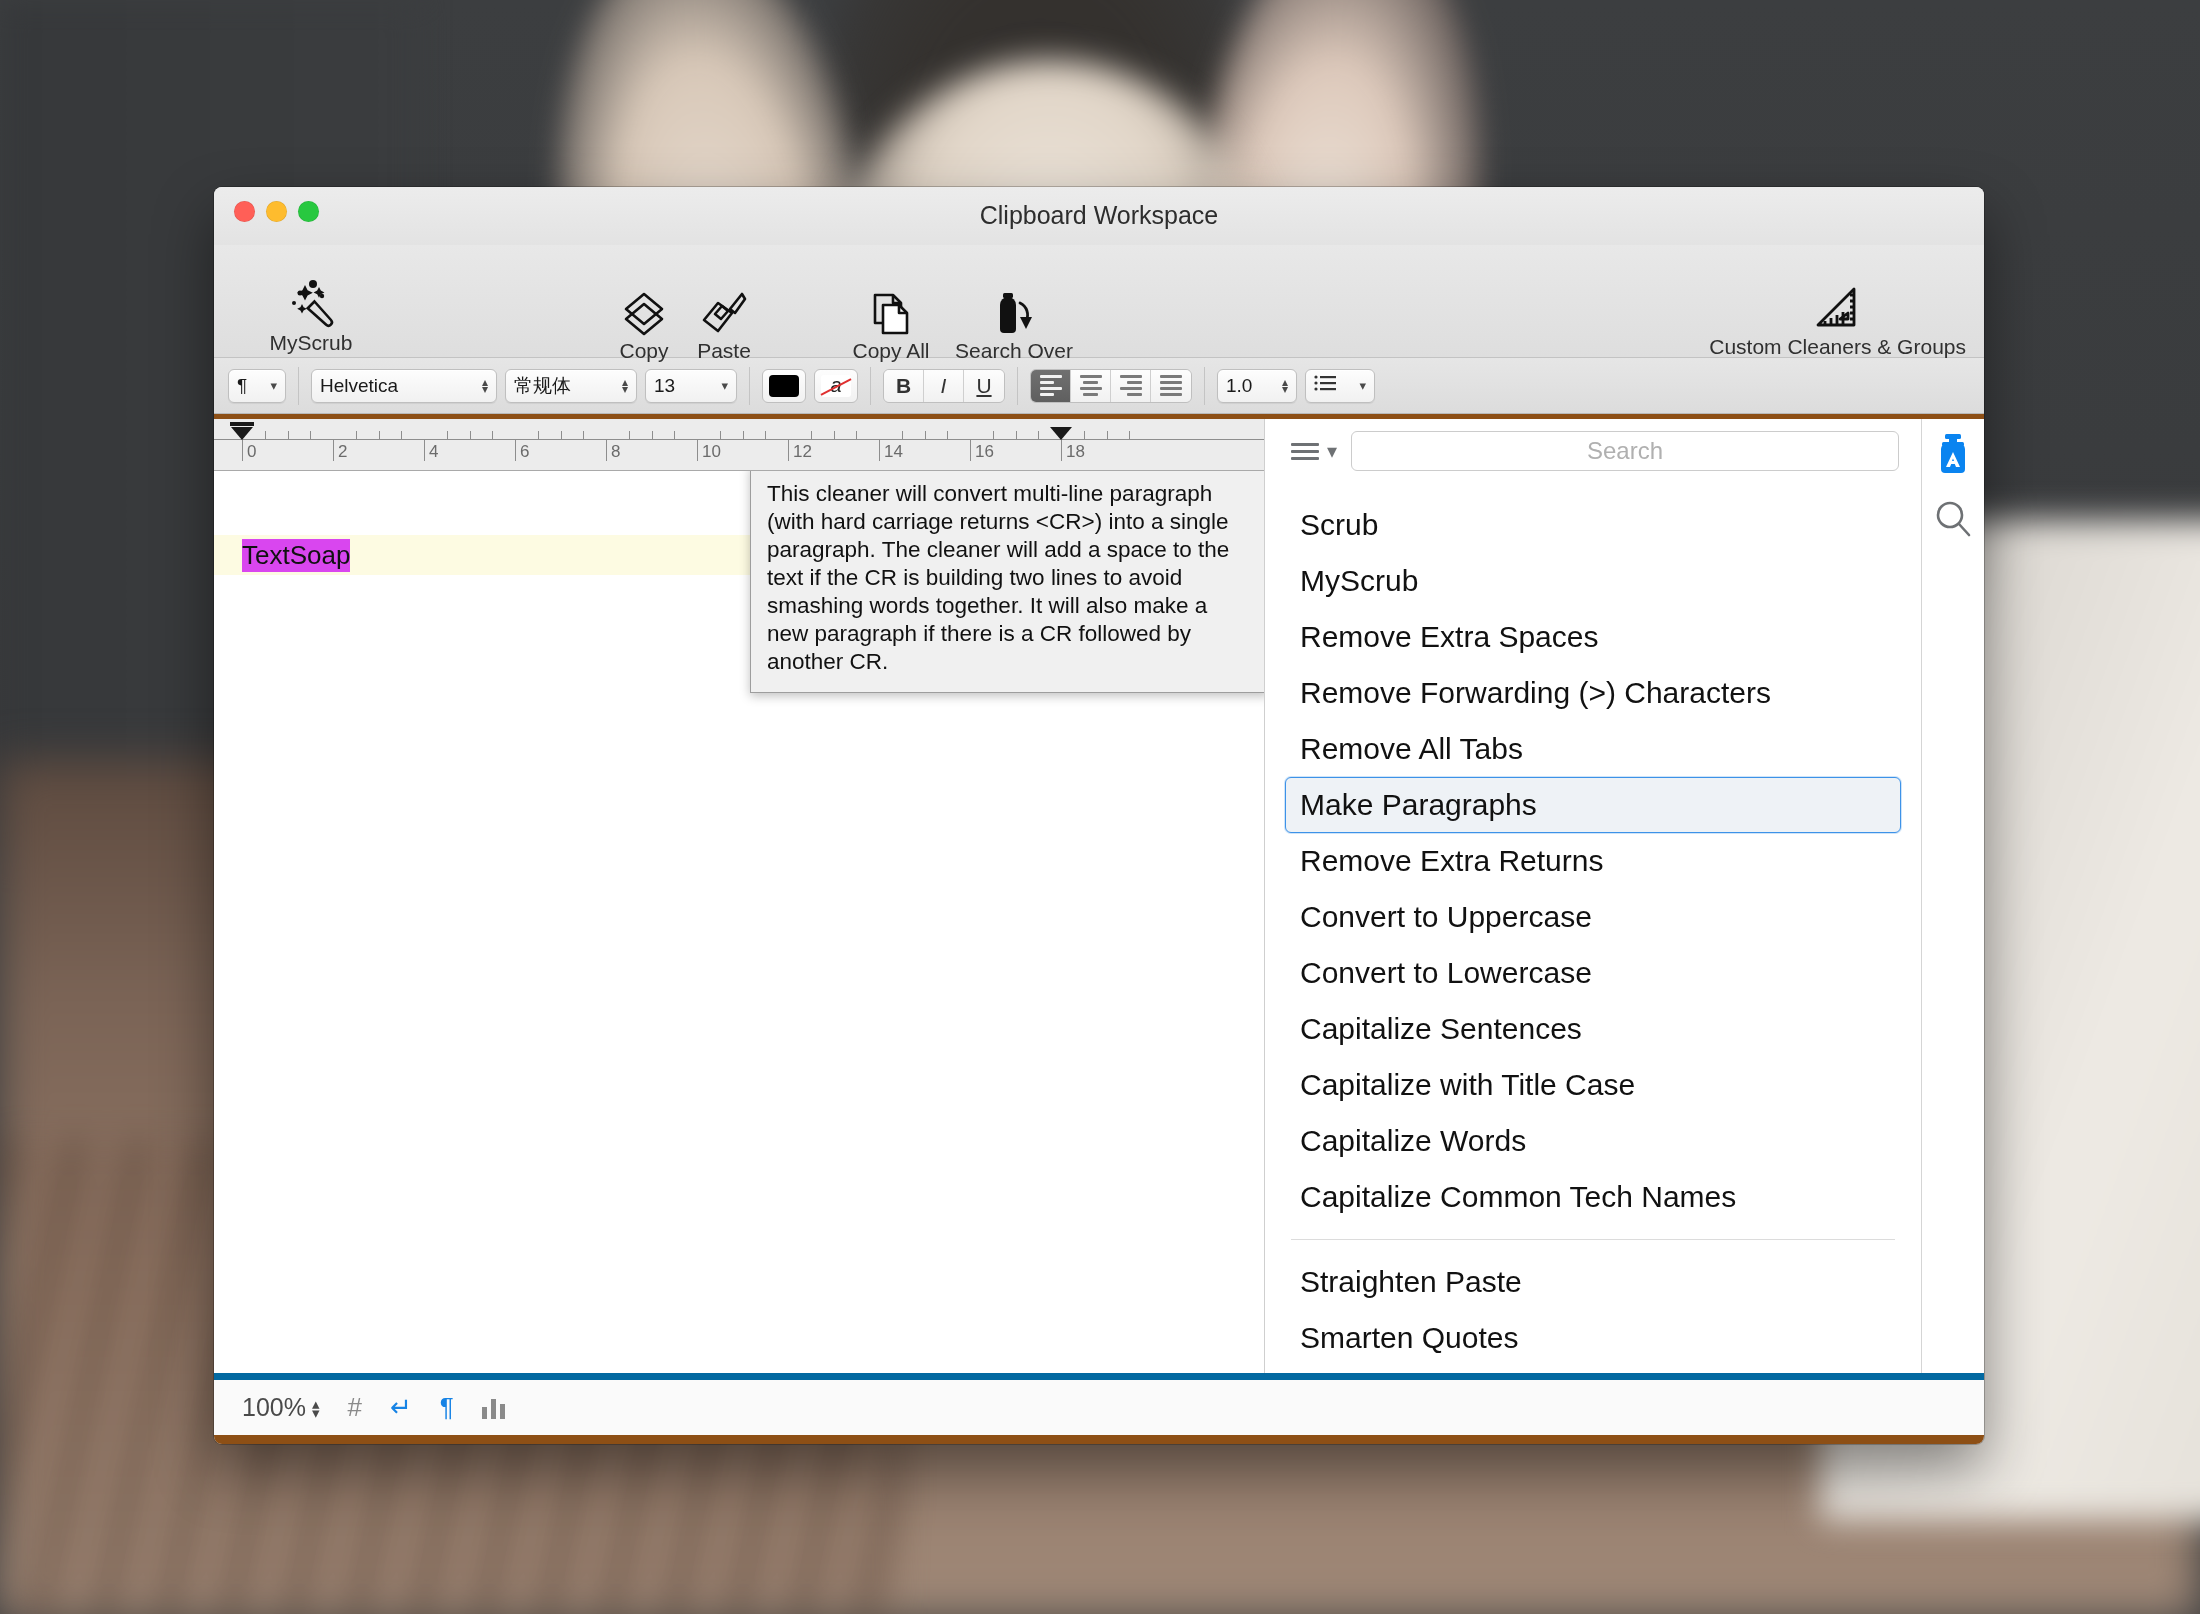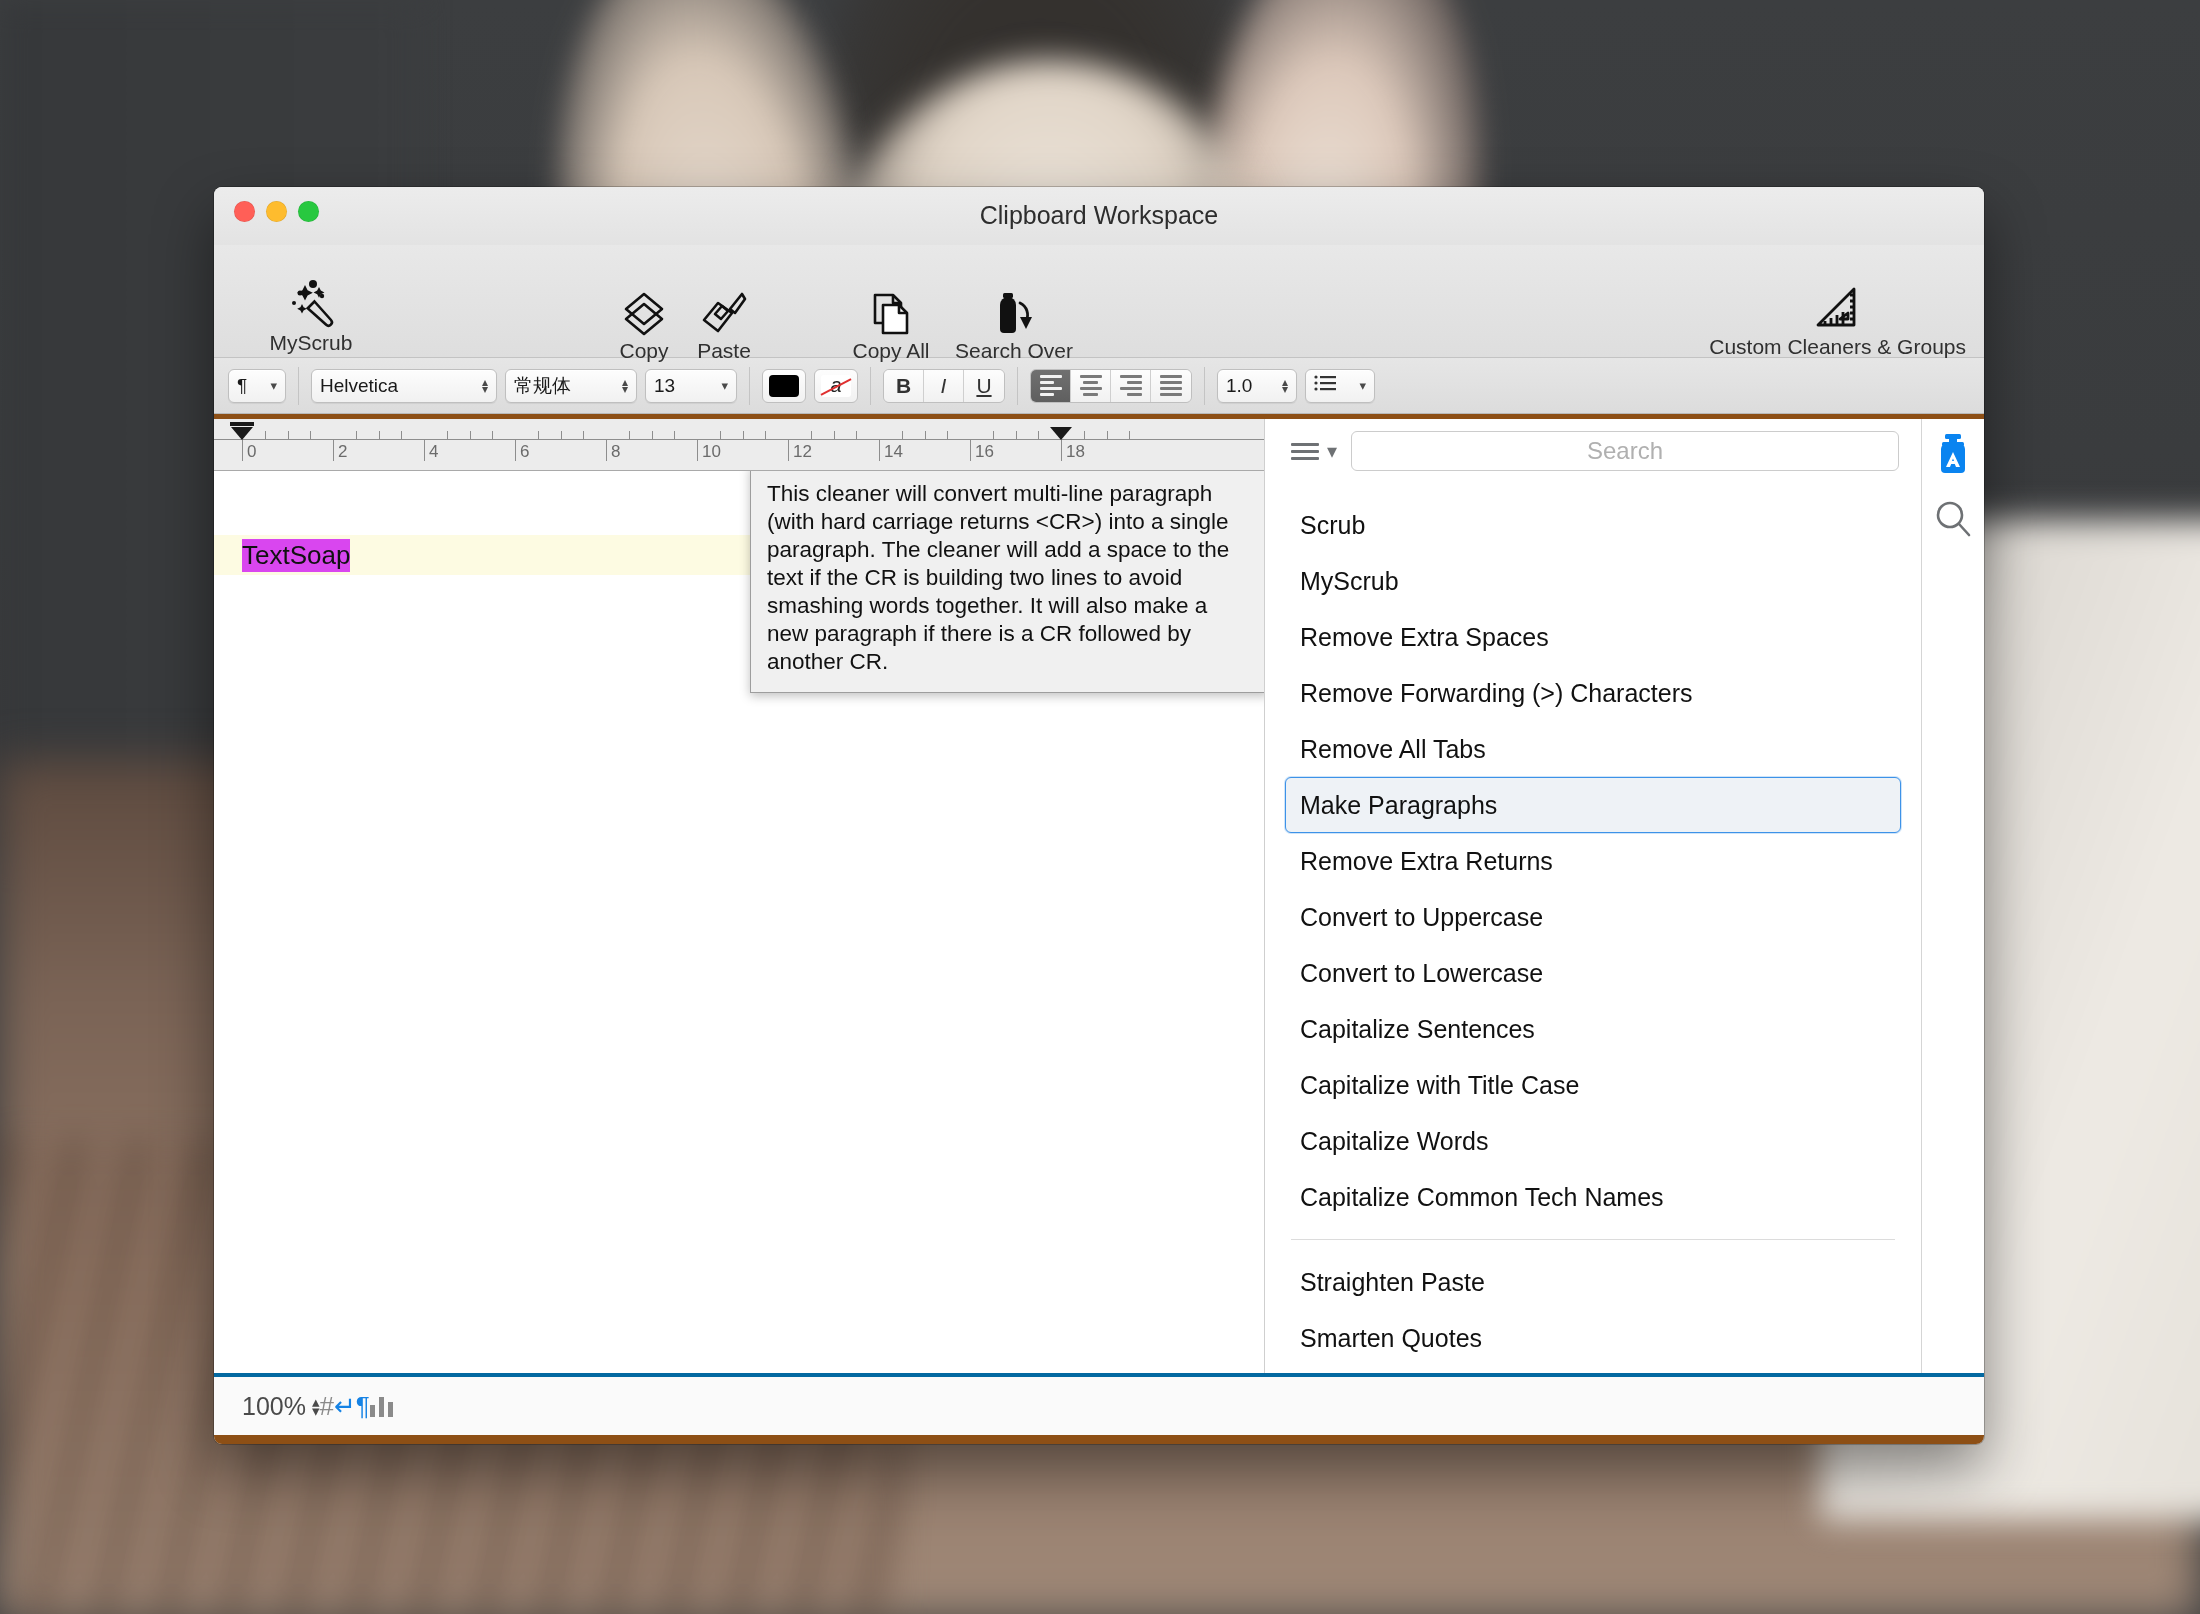--- a/index.html
+++ b/index.html
@@ -255,21 +255,21 @@
   .burger i { height: 3px; background: #6e7174; border-radius: 1px; display: block; }
   .searchbox {
     flex: 1; height: 40px; border: 1px solid #cccccc; border-radius: 6px;
     background: #fff; display: flex; align-items: center; justify-content: center;
     font-size: 24px; color: #b0b0b0;
   }
   .cl-items { flex: 1; padding: 14px 20px 0 20px; overflow: hidden; }
   .cl-item {
     height: 56px; display: flex; align-items: center;
     padding: 0 14px;
-    font-size: 25px; color: #111;
+    font-size: 30px; color: #111;
     border-radius: 6px;
     border: 1px solid transparent;
   }
   .cl-item.sel {
     background: #eef2f6;
     border: 1px solid #3d92e8;
     box-shadow: 0 0 0 1px rgba(61,146,232,.25);
     text-align: center;
   }
   .cl-sep { height: 1px; background: #dcdcdc; margin: 14px 6px; }
@@ -277,22 +277,22 @@
   .cleanerrail {
     width: 62px; flex: none; background: #fff;
     display: flex; flex-direction: column; align-items: center;
     padding-top: 14px; gap: 18px;
   }
 
   
   .statusbar {
     height: 62px; flex: none;
     background: #fafafa;
-    border-top: 4px solid #0369a1;
-    display: flex; align-items: center; 
+    border-top: 7px solid #0369a1;
+    display: flex; align-items: center; gap: 28px;
     padding-left: 28px;
   }
   .zoomval { font-size: 25px; color: #4a4a4a; display: flex; align-items: center; gap: 6px; }
   .sb-ico { font-size: 26px; color: #8a8a8a; }
   .sb-ico.blue { color: #1683e5; }
   .barsico { display: flex; align-items: flex-end; gap: 4px; height: 22px; }
   .barsico i { width: 5px; background: #8a8a8a; display: block; }
 
   .window-bottom-edge {
     height: 9px; background: #8d4f15; flex: none;

